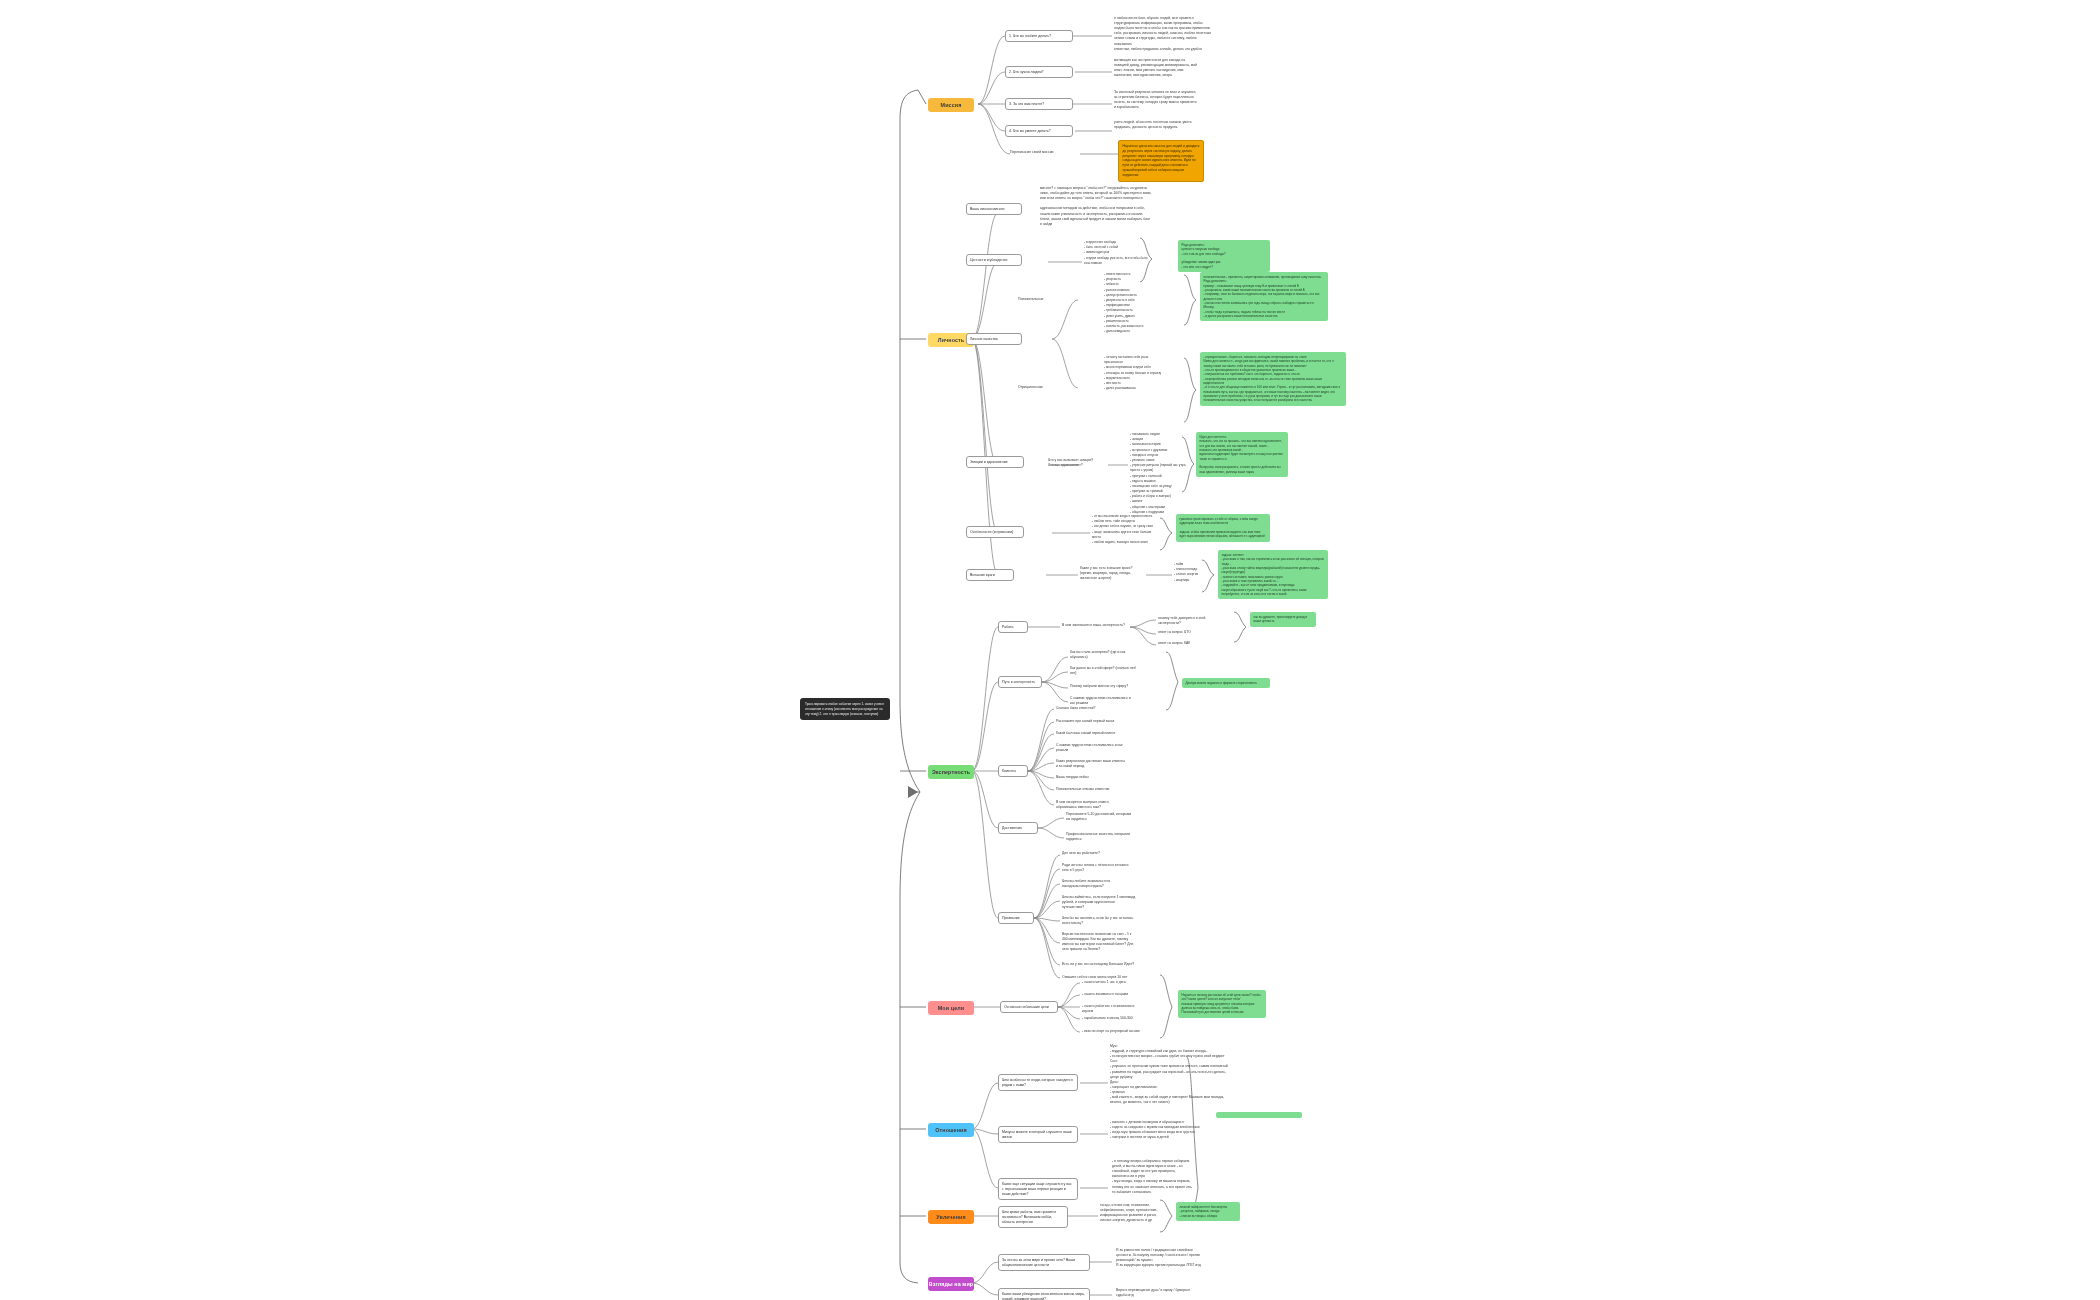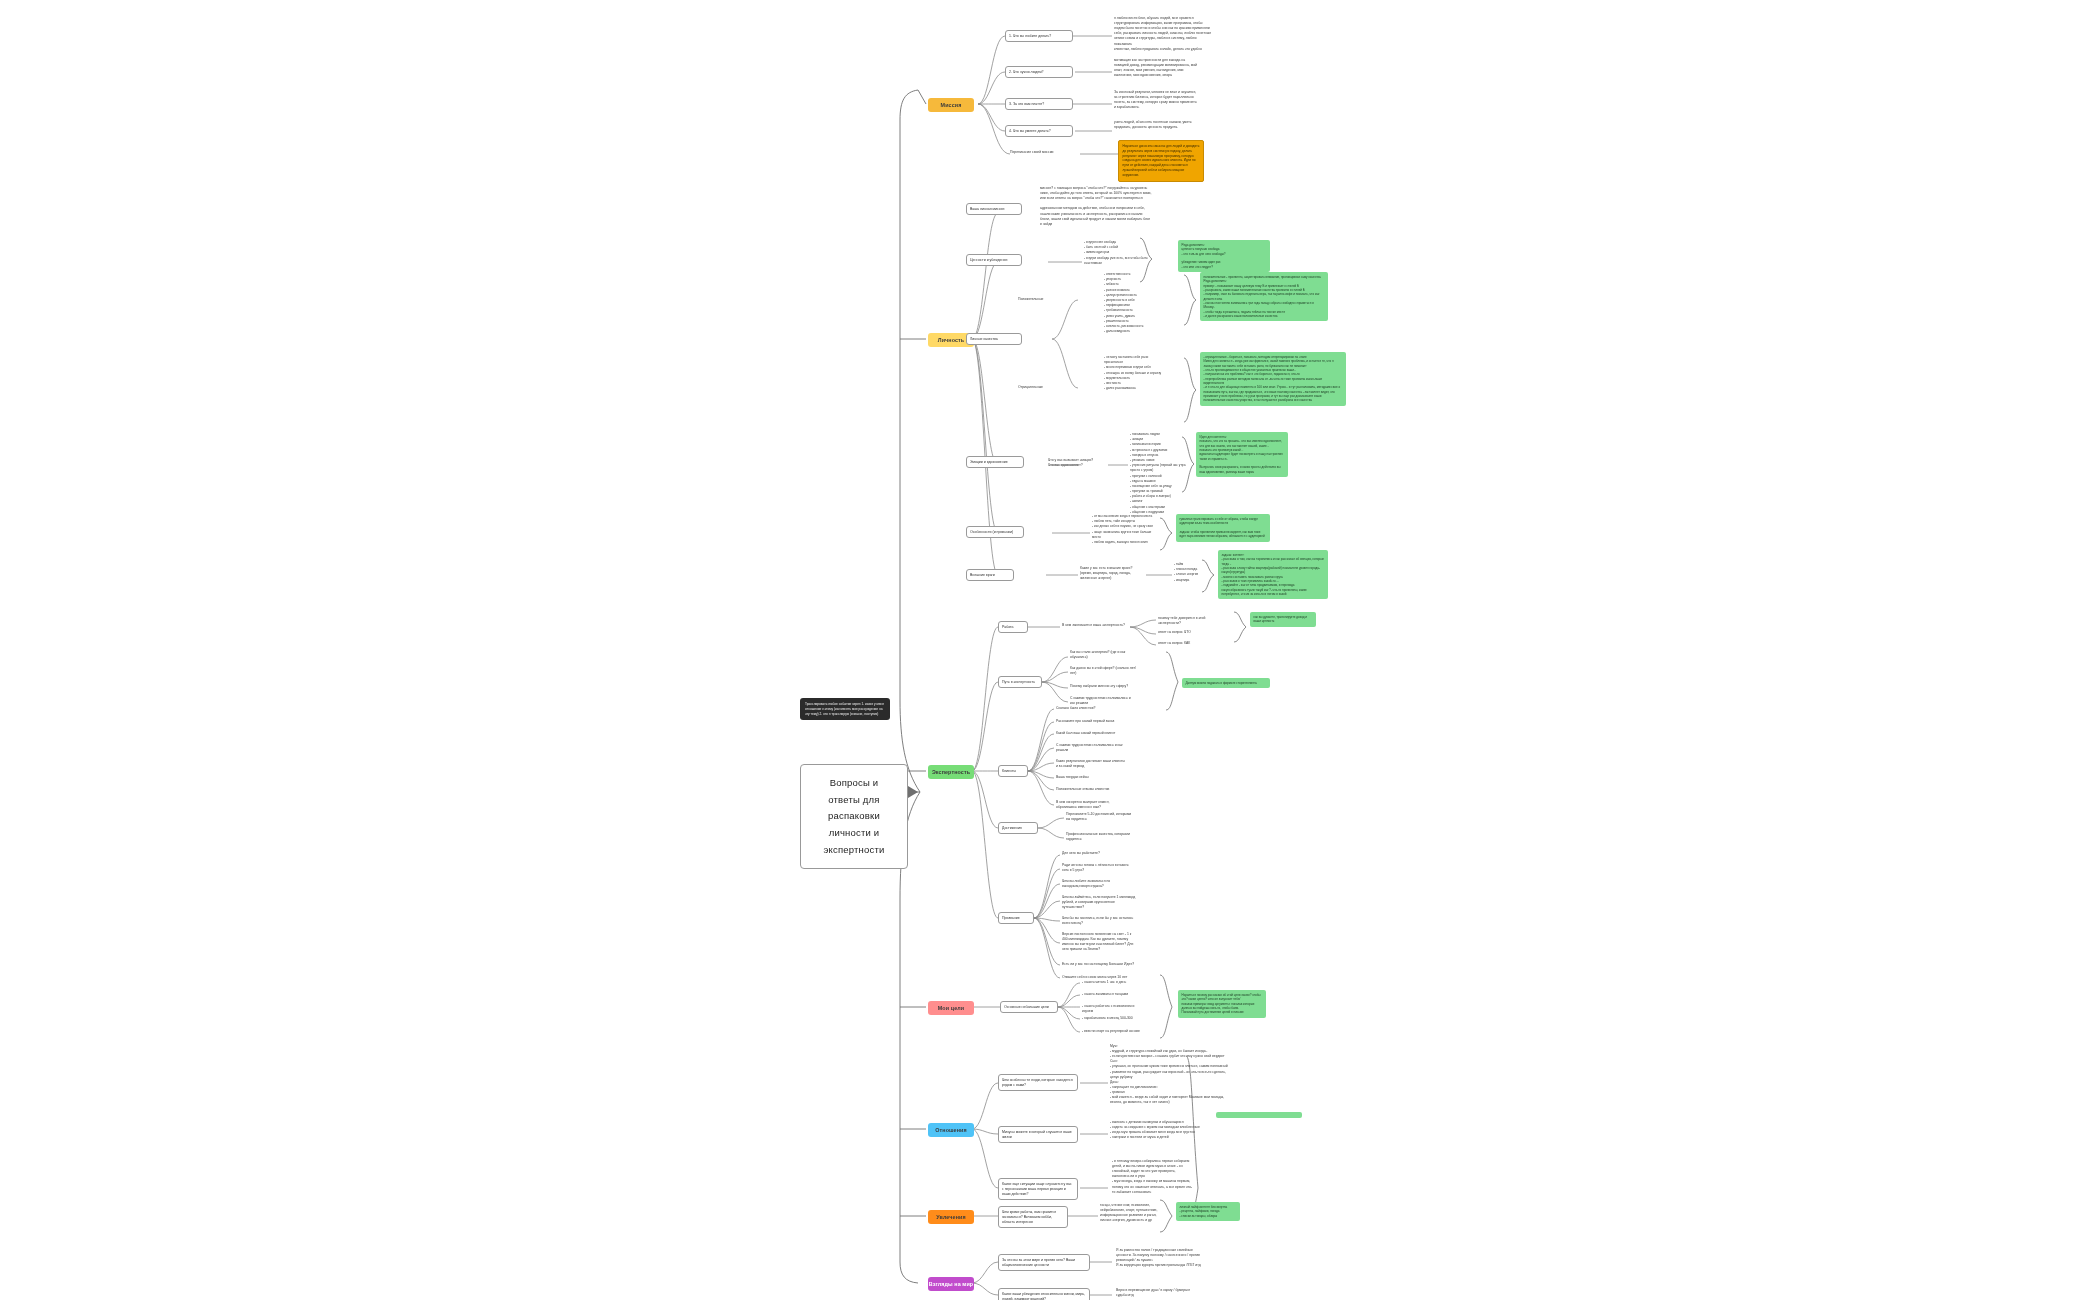--- a/index.html
+++ b/index.html
@@ -194,24 +194,20 @@
       <path d="M1160 518 C 1166 518 1166 530 1172 533 C 1166 536 1166 550 1160 550"></path>
       <path d="M1202 560 C 1208 560 1208 572 1214 575 C 1208 578 1208 592 1202 592"></path>
       <path d="M1234 612 C 1240 612 1240 622 1246 627 C 1240 632 1240 642 1234 642"></path>
       <path d="M1166 652 C 1172 652 1172 668 1178 682 C 1172 696 1172 710 1166 710"></path>
       <path d="M1160 975 C 1166 975 1166 992 1172 1007 C 1166 1022 1166 1038 1160 1038"></path>
       <path d="M1186 1056 C 1192 1056 1192 1120 1198 1188 C 1192 1230 1192 1190 1186 1214"></path>
       <path d="M1160 1200 C 1166 1200 1166 1208 1172 1216 C 1166 1224 1166 1232 1160 1232"></path>
     </g>
   </svg>
 
-  <div class="node root" style="left:800px;top:764px;">Вопросы и ответы
-для распаковки
-личности и
-экспертности</div>
 
   <div class="node note-dark" style="left:800px;top:698px;width:90px;">Транслировать любое событие через 1. какое у меня отношение к этому (как менять мое рассуждение на эту тему) 2. что я транслирую (внешне, поступки)</div>
 
   <div class="node branch b-amber" style="left:928px;top:98px;">Миссия</div>
 
   <div class="node boxed" style="left:1005px;top:30px;width:68px;">1. Что вы любите делать?</div>
   <div class="node leaf wide" style="left:1114px;top:16px;width:100px;">я люблю вести блог, обучать людей, мне нравится структурировать информацию, какие программы, чтобы людям было понятно и чтобы они как по красиво применяли себе, раскрывать личность людей, смыслы, люблю понятные четкие схемы и структуры, люблю в систему, люблю показывать
 клиентам, люблю продавать онлайн, делать это удобно</div>
 
   <div class="node boxed" style="left:1005px;top:66px;width:68px;">2. Что нужно людям?</div>

